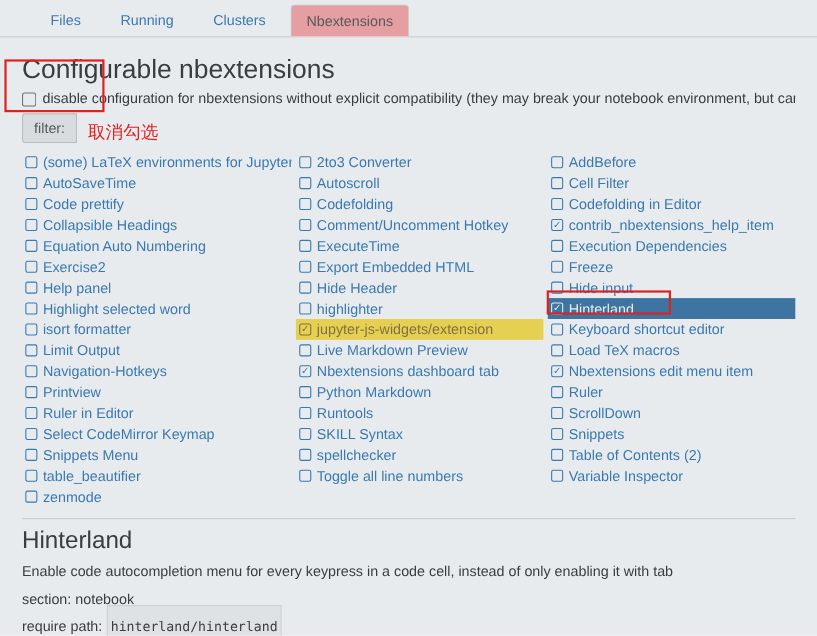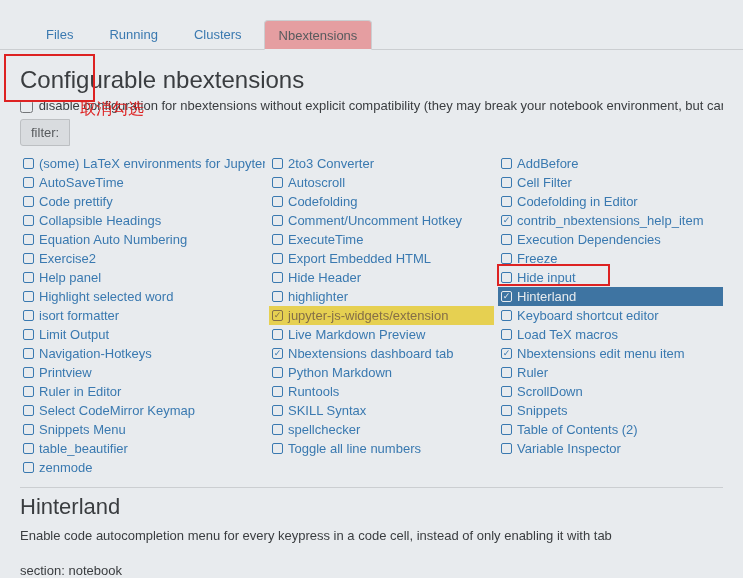--- a/index.html
+++ b/index.html
@@ -18,21 +18,20 @@
   inset: 0;
   background: rgba(100,120,140,0.15);
   pointer-events: none;
   z-index: 100;
 }
 .tabs {
   display: flex;
   border-bottom: 1px solid #ddd;
   padding: 4px 20px 0 32px;
   gap: 8px;
-  margin-top: 16px;
 }
 .tab {
   padding: 7px 14px 6px;
   color: #337ab7;
   cursor: pointer;
   font-size: 13px;
 }
 .tab.active {
   color: #555;
   border: 1px solid #ddd;
@@ -89,21 +88,21 @@
   display: inline-flex;
   align-items: center;
   justify-content: center;
   font-size: 9px;
   line-height: 1;
 }
 .cb.checked::after { content: "✓"; }
 hr.sep { border: none; border-top: 1px solid #ddd; margin: 10px 0 6px; }
 h2.detail-title { font-size: 22px; font-weight: 500; margin: 4px 0 8px; }
 .detail-desc { font-size: 13px; color: #333; margin-bottom: 10px; }
-.kv { font-size: 13px; margin: 20px 0; }
+.kv { font-size: 13px; margin: 10px 0; }
 .kv .val-mono {
   font-family: monospace;
   background: #f5f5f5;
   border: 1px solid #e0e0e0;
   padding: 12px 3px;
   font-size: 12px;
 }
 .annot-box { position: absolute; border: 2px solid #d22; pointer-events: none; z-index: 120; }
 .annot-text { position: absolute; color: #d22; font-size: 16px; font-weight: 500; z-index: 121; pointer-events: none; }
 </style>
@@ -338,14 +337,14 @@
   </div>
   <div class="kv">
     <span>require path:</span>
     <span class="val-mono">hinterland/hinterland</span>
   </div>
 </div>
 
 <div class="overlay"></div>
 
 <div class="annot-box" style="left:4px; top:54px; width:91px; height:48px;"></div>
-<span class="annot-text" style="left:80px; top:99px;">取消勾选</span>
+<span class="annot-text" style="left:80px; top:110px;">取消勾选</span>
 <div class="annot-box" style="left:497px; top:264px; width:113px; height:22px;"></div>
 
 </body></html>

